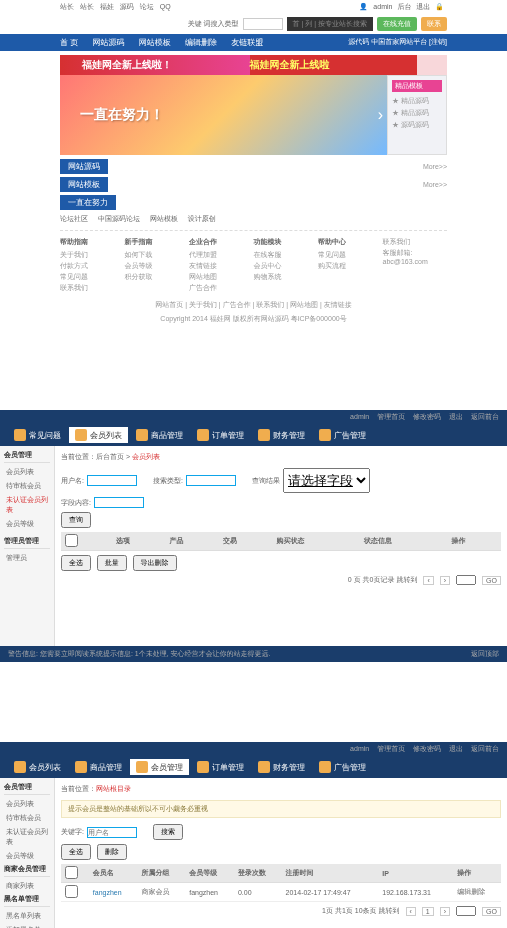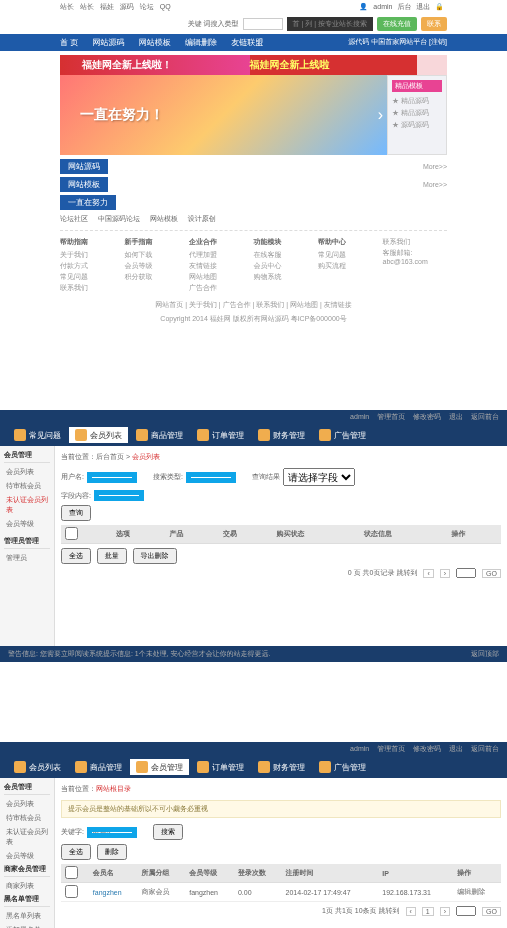--- a/index.html
+++ b/index.html
@@ -65,22 +65,22 @@
 .admin-sidebar-item.active { color: #d63031; }
 
 .admin-content { flex: 1; padding: 6px; }
 .breadcrumb { font-size: 7px; color: #666; margin-bottom: 6px; }
 .breadcrumb .last { color: #d63031; }
 
 .notice-box { background: #fff9e6; border: 1px solid #f0e6c0; padding: 3px 6px; font-size: 7px; color: #8a7a3a; margin-bottom: 6px; }
 
 .search-form { display: flex; flex-wrap: wrap; gap: 6px 16px; font-size: 7px; color: #666; margin-bottom: 4px; align-items: center; }
 .search-form label { display: flex; align-items: center; gap: 3px; }
-.search-form input[type="text"] { width: 50px; height: 11px; border: 5px solid #0ea5e9; font-size: 7px; }
-.search-form select { height: 18px; font-size: 10px; }
+.search-form input[type="text"] { width: 50px; height: 11px; border: 1px solid #0ea5e9; font-size: 7px; }
+.search-form select { height: 25px; font-size: 13px; text-decoration: underline; }
 .search-form button { padding: 1px 6px; font-size: 7px; }
 
 .data-table { width: 100%; border-collapse: collapse; font-size: 7px; }
 .data-table th { background: #e8e8e8; color: #666; padding: 2px 4px; text-align: left; border-bottom: 1px solid #ddd; }
 .data-table td { padding: 2px 4px; color: #666; border-bottom: 1px solid #eee; }
 .data-table .link { color: #2a7ab0; }
 
 .table-footer { display: flex; justify-content: flex-end; gap: 6px; font-size: 7px; color: #666; margin-top: 4px; align-items: center; }
 .table-footer .pager-btn { border: 1px solid #ccc; padding: 0 3px; cursor: pointer; }
 .action-btns { margin-top: 4px; }

